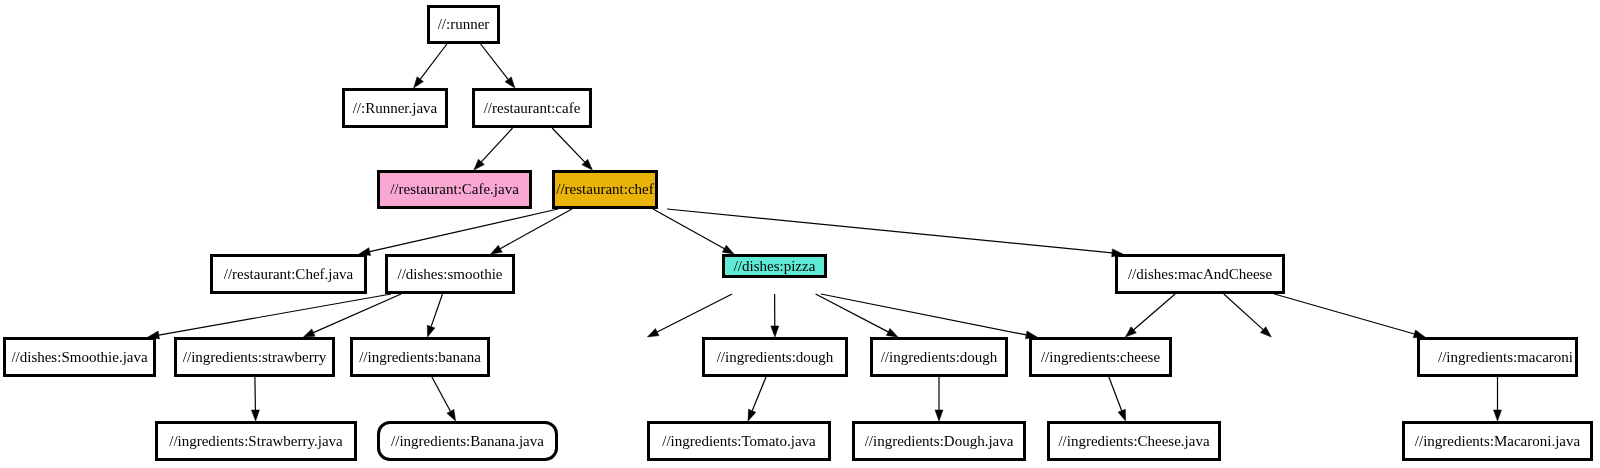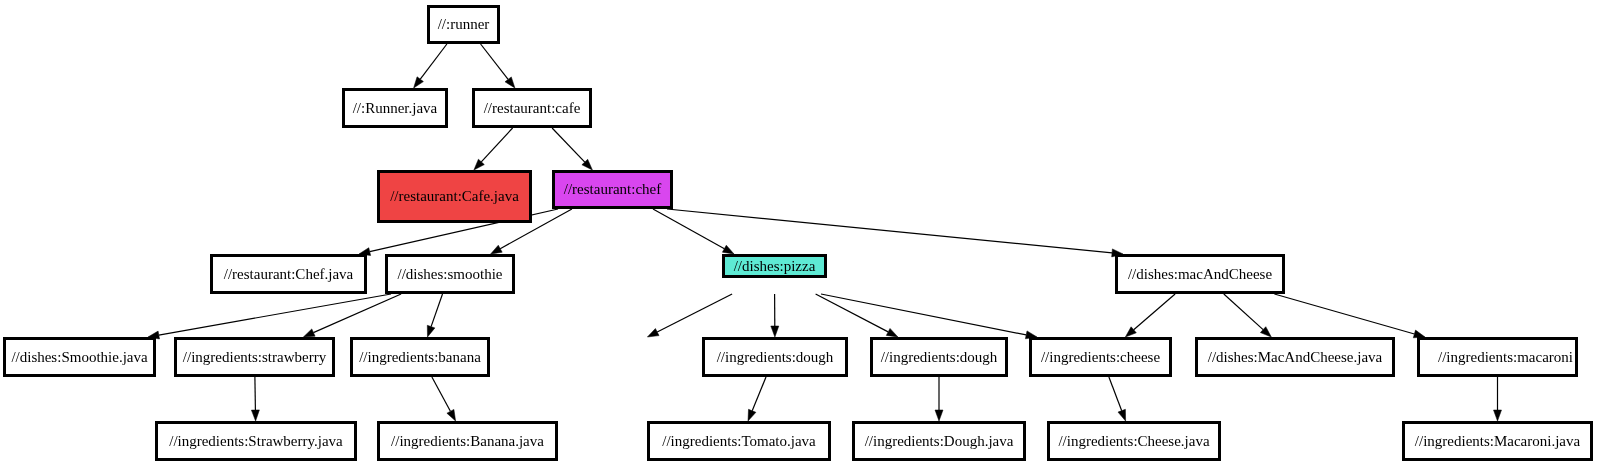--- a/index.html
+++ b/index.html
@@ -112,24 +112,24 @@
   <div class="node-layer">
       <div class="node" style="left: 427px; top: 5px; width: 73px; height: 39px; background: rgb(255, 255, 255); border-color: rgb(0, 0, 0);">
         <span class="node-label">//:runner</span>
       </div>
       <div class="node" style="left: 342px; top: 88px; width: 106px; height: 40px; background: rgb(255, 255, 255); border-color: rgb(0, 0, 0);">
         <span class="node-label">//:Runner.java</span>
       </div>
       <div class="node" style="left: 472px; top: 88px; width: 120px; height: 40px; background: rgb(255, 255, 255); border-color: rgb(0, 0, 0);">
         <span class="node-label">//restaurant:cafe</span>
       </div>
-      <div class="node" style="left: 377px; top: 170px; width: 155px; height: 53px; background: #ef4444; border-color: rgb(0, 0, 0);">
+      <div class="node" style="left: 377px; top: 170px; width: 155px; height: 39px; background: #f9a8d4; border-color: rgb(0, 0, 0);">
         <span class="node-label">//restaurant:Cafe.java</span>
       </div>
-      <div class="node" style="left: 552px; top: 170px; width: 121px; height: 39px; background: #d946ef; border-color: rgb(0, 0, 0);">
+      <div class="node" style="left: 552px; top: 170px; width: 106px; height: 39px; background: #eab308; border-color: rgb(0, 0, 0);">
         <span class="node-label">//restaurant:chef</span>
       </div>
       <div class="node" style="left: 210px; top: 254px; width: 157px; height: 40px; background: rgb(255, 255, 255); border-color: rgb(0, 0, 0);">
         <span class="node-label">//restaurant:Chef.java</span>
       </div>
       <div class="node" style="left: 385px; top: 254px; width: 130px; height: 40px; background: rgb(255, 255, 255); border-color: rgb(0, 0, 0);">
         <span class="node-label">//dishes:smoothie</span>
       </div>
       <div class="node" style="left: 722px; top: 254px; width: 105px; height: 24px; background: #5eead4; border-color: rgb(0, 0, 0);">
         <span class="node-label">//dishes:pizza</span>
@@ -148,30 +148,27 @@
       </div>
       <div class="node" style="left: 702px; top: 337px; width: 146px; height: 40px; background: rgb(255, 255, 255); border-color: rgb(0, 0, 0);">
         <span class="node-label">//ingredients:dough</span>
       </div>
       <div class="node" style="left: 870px; top: 337px; width: 138px; height: 40px; background: rgb(255, 255, 255); border-color: rgb(0, 0, 0);">
         <span class="node-label">//ingredients:dough</span>
       </div>
       <div class="node" style="left: 1029px; top: 337px; width: 143px; height: 40px; background: rgb(255, 255, 255); border-color: rgb(0, 0, 0);">
         <span class="node-label">//ingredients:cheese</span>
       </div>
-      <div class="node" style="left: 1195px; top: 337px; width: 200px; height: 40px; background: rgb(255, 255, 255); border-color: rgb(0, 0, 0);">
-        <span class="node-label">//dishes:MacAndCheese.java</span>
-      </div>
       <div class="node" style="left: 1417px; top: 337px; width: 161px; height: 40px; background: rgb(255, 255, 255); border-color: rgb(0, 0, 0); padding-left: 16px;">
         <span class="node-label">//ingredients:macaroni</span>
       </div>
       <div class="node" style="left: 155px; top: 421px; width: 202px; height: 40px; background: rgb(255, 255, 255); border-color: rgb(0, 0, 0);">
         <span class="node-label">//ingredients:Strawberry.java</span>
       </div>
-      <div class="node" style="left: 377px; top: 421px; width: 181px; height: 40px; background: rgb(255, 255, 255); border-color: rgb(0, 0, 0);">
+      <div class="node" style="left: 377px; top: 421px; width: 181px; height: 40px; background: rgb(255, 255, 255); border-color: rgb(0, 0, 0); border-radius: 13px;">
         <span class="node-label">//ingredients:Banana.java</span>
       </div>
       <div class="node" style="left: 647px; top: 421px; width: 184px; height: 40px; background: rgb(255, 255, 255); border-color: rgb(0, 0, 0);">
         <span class="node-label">//ingredients:Tomato.java</span>
       </div>
       <div class="node" style="left: 852px; top: 421px; width: 174px; height: 40px; background: rgb(255, 255, 255); border-color: rgb(0, 0, 0);">
         <span class="node-label">//ingredients:Dough.java</span>
       </div>
       <div class="node" style="left: 1047px; top: 421px; width: 174px; height: 40px; background: rgb(255, 255, 255); border-color: rgb(0, 0, 0);">
         <span class="node-label">//ingredients:Cheese.java</span>

